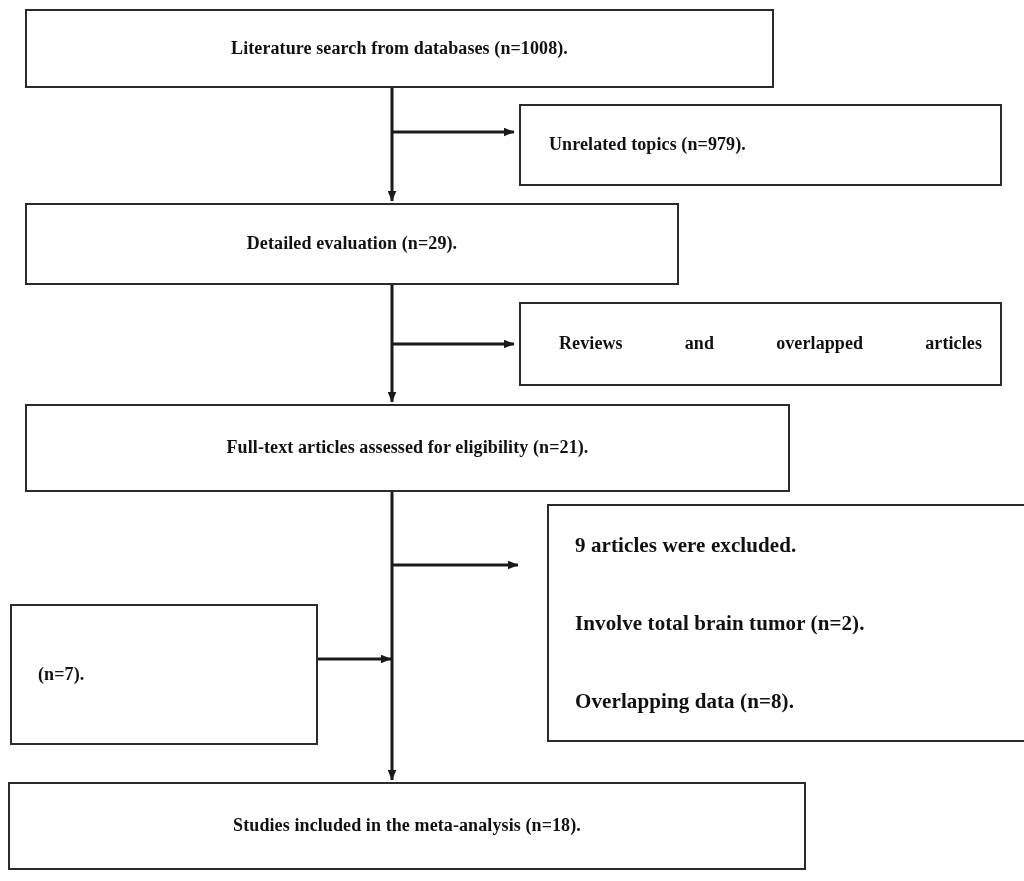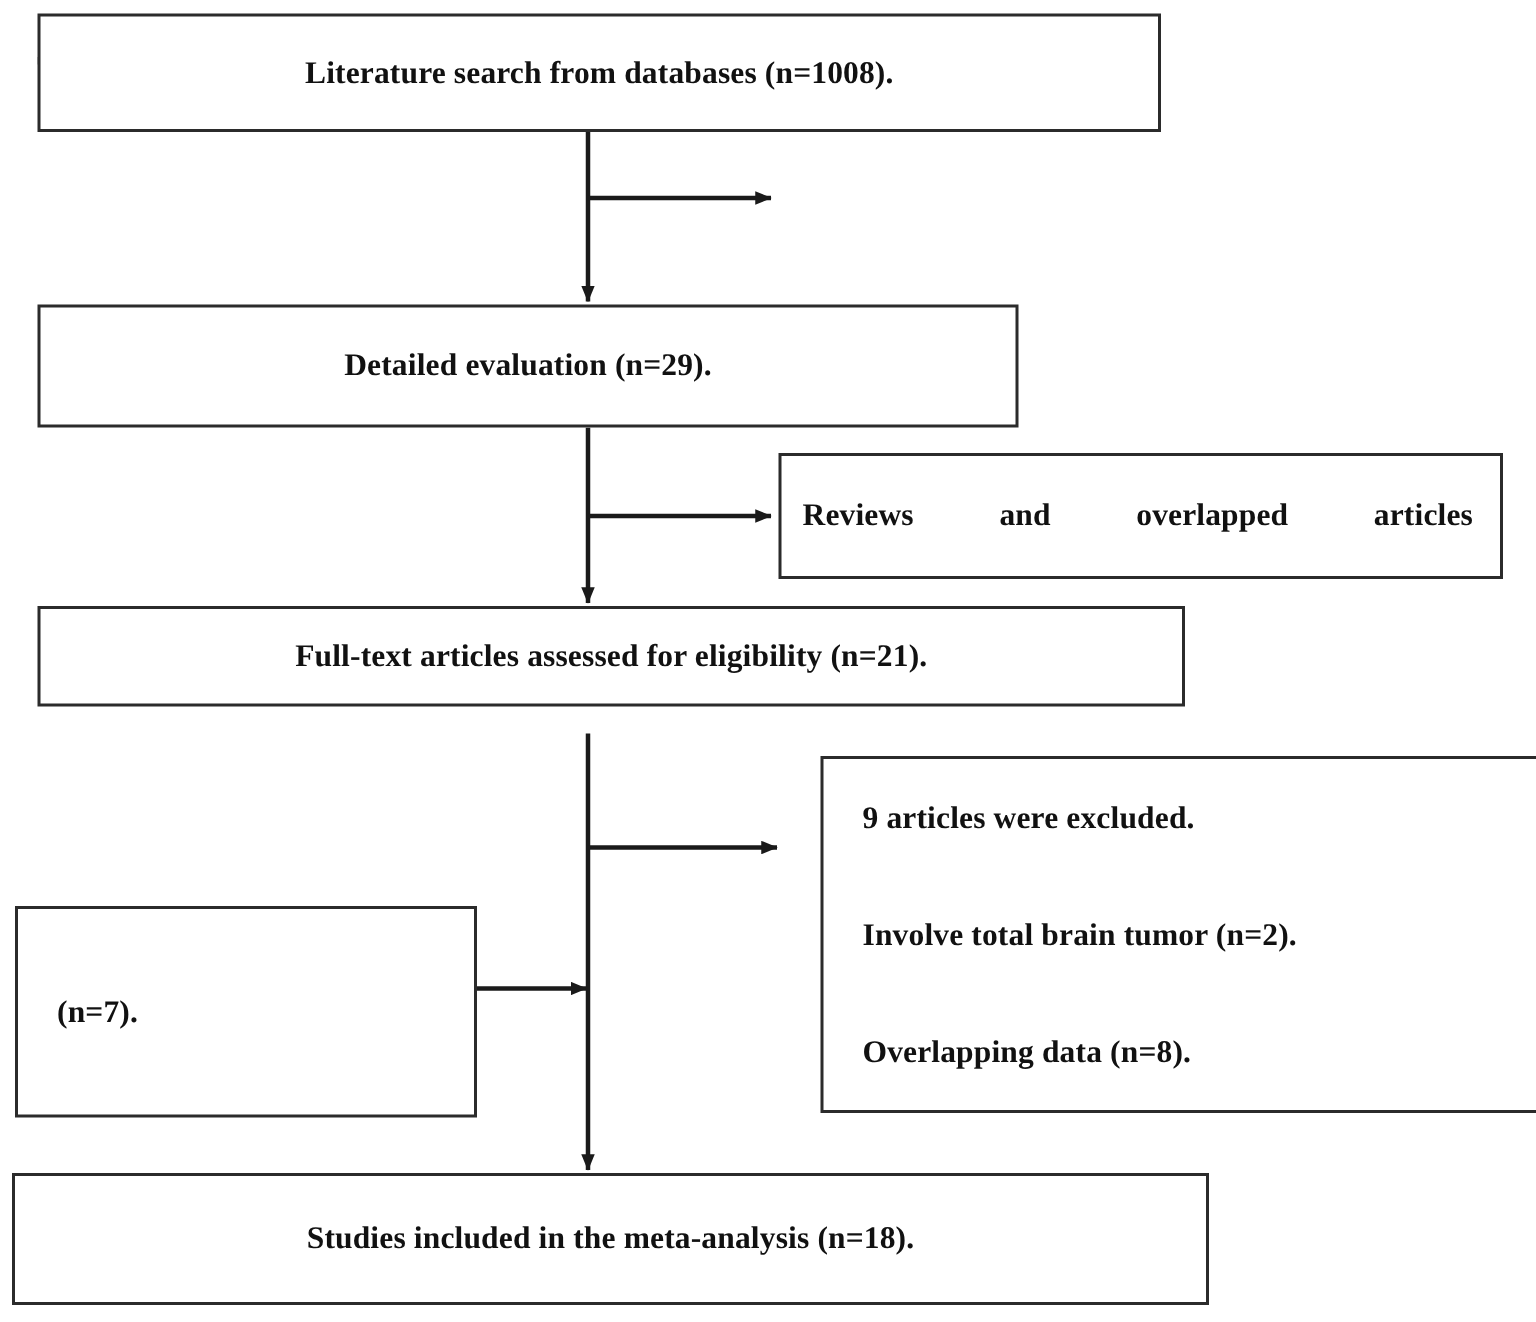--- a/index.html
+++ b/index.html
@@ -37,21 +37,21 @@
     box-sizing: border-box;
     border: 2.5px solid #2b2b2b;
     background: #ffffff;
     display: flex;
     flex-direction: column;
     justify-content: center;
   }
 
   .node .line {
     font-weight: bold;
-    font-size: 21px;
+    font-size: 18px;
     letter-spacing: 0.1px;
     white-space: nowrap;
     line-height: 1.2;
   }
 
   .node.centered .line {
     text-align: center;
   }
 
   .node.leftpad {
@@ -66,30 +66,30 @@
   #node-unrelated-topics {
     left: 519px; top: 104px; width: 483px; height: 82px;
     padding-left: 28px;
   }
   #node-detailed-evaluation {
     left: 25px; top: 203px; width: 654px; height: 82px;
     align-items: center;
   }
   #node-reviews-overlapped {
     left: 519px; top: 302px; width: 483px; height: 84px;
-    padding-left: 14px; padding-right: 18px;
+    padding-left: 38px; padding-right: 18px;
   }
   #node-reviews-overlapped .line {
     white-space: normal;
     width: 100%;
     text-align: justify;
     text-align-last: justify;
   }
   #node-fulltext-assessed {
-    left: 25px; top: 404px; width: 765px; height: 67px;
+    left: 25px; top: 404px; width: 765px; height: 88px;
     align-items: center;
   }
   #node-exclusions {
     left: 523px; top: 504px; width: 479px; height: 238px;
     padding-left: 26px;
     justify-content: space-around;
     margin-left: 24px;
   }
   #node-exclusions .line {
     font-size: 21px;
@@ -162,20 +162,23 @@
       <path d="M382,659 L391,659" stroke="#1a1a1a" stroke-width="3" marker-end="url(#arrowhead)"></path>
     </g>
   </svg>
 
   <span class="stray-tick"></span>
 
   <div class="node centered" id="node-literature-search">
     <div class="line">Literature search from databases (n=1008).</div>
   </div>
 
+  <div class="node leftpad" id="node-unrelated-topics">
+    <div class="line">Unrelated topics (n=979).</div>
+  </div>
 
   <div class="node centered" id="node-detailed-evaluation">
     <div class="line">Detailed evaluation (n=29).</div>
   </div>
 
   <div class="node leftpad" id="node-reviews-overlapped">
     <div class="line">Reviews and overlapped articles</div>
   </div>
 
   <div class="node centered" id="node-fulltext-assessed">

